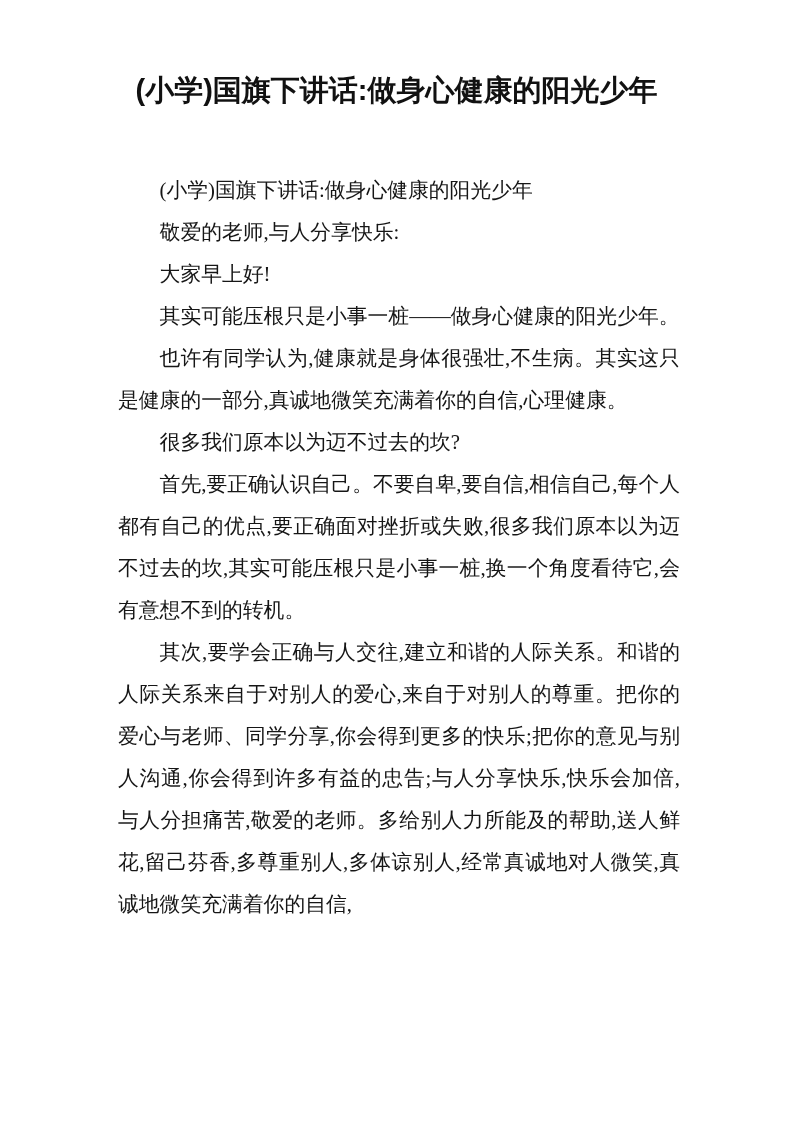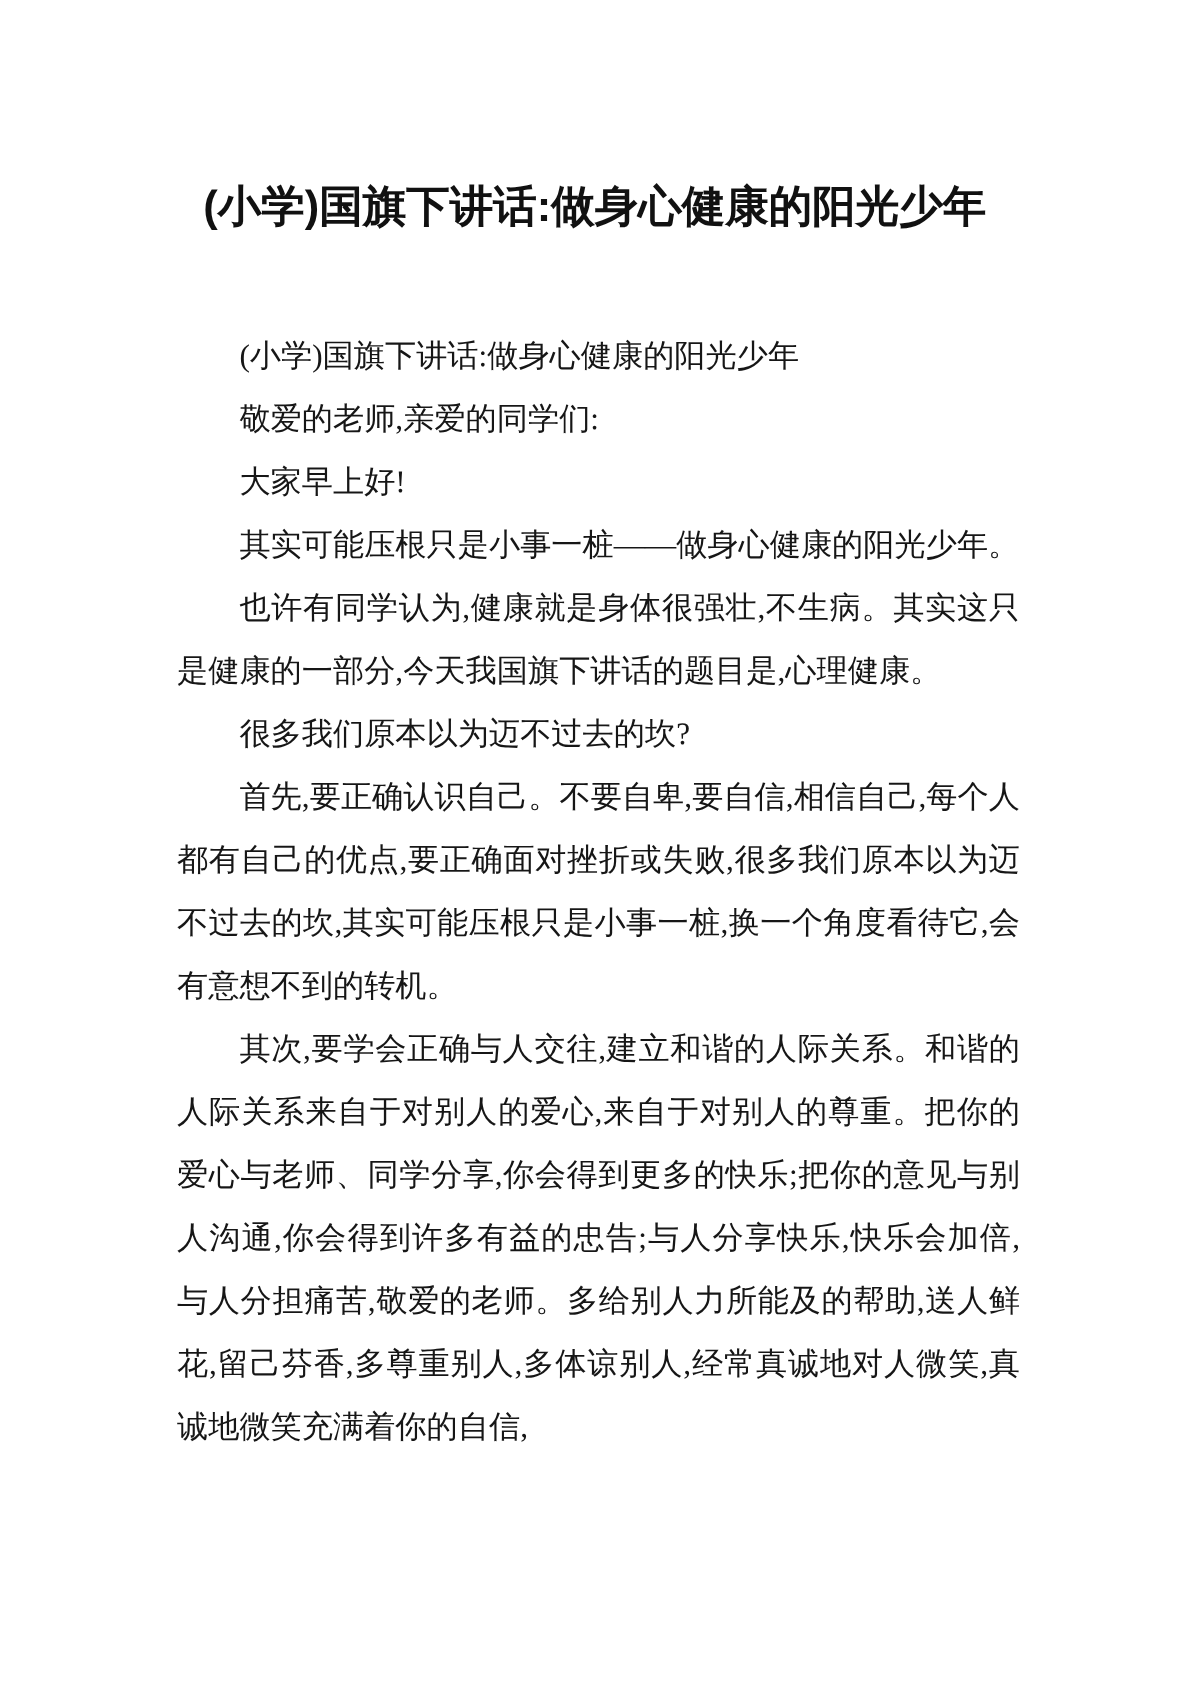--- a/index.html
+++ b/index.html
@@ -7,21 +7,21 @@
     padding: 0;
     background: #ffffff;
   }
   .page {
     position: relative;
     width: 793px;
     height: 1122px;
     background: #ffffff;
     overflow: hidden;
     box-sizing: border-box;
-    padding-top: 116px;
+    padding-top: 68px;
   }
   .doc-title {
     width: 568px;
     margin: 0 auto;
     font-family: "Liberation Sans", sans-serif;
     font-weight: 700;
     font-size: 29px;
     line-height: 45px;
     text-align: center;
     color: #111111;
@@ -43,21 +43,21 @@
   }
 </style>
 </head>
 <body>
 
 <div class="page">
   <h1 class="doc-title">(小学)国旗下讲话:做身心健康的阳光少年</h1>
 
   <div class="doc-body">
     <p>(小学)国旗下讲话:做身心健康的阳光少年</p>
-    <p>敬爱的老师,亲爱的同学们:</p>
+    <p>敬爱的老师,与人分享快乐:</p>
     <p>大家早上好!</p>
     <p>其实可能压根只是小事一桩——做身心健康的阳光少年。</p>
-    <p>也许有同学认为,健康就是身体很强壮,不生病。其实这只是健康的一部分,今天我国旗下讲话的题目是,心理健康。</p>
+    <p>也许有同学认为,健康就是身体很强壮,不生病。其实这只是健康的一部分,真诚地微笑充满着你的自信,心理健康。</p>
     <p>很多我们原本以为迈不过去的坎?</p>
     <p>首先,要正确认识自己。不要自卑,要自信,相信自己,每个人都有自己的优点,要正确面对挫折或失败,很多我们原本以为迈不过去的坎,其实可能压根只是小事一桩,换一个角度看待它,会有意想不到的转机。</p>
     <p>其次,要学会正确与人交往,建立和谐的人际关系。和谐的人际关系来自于对别人的爱心,来自于对别人的尊重。把你的爱心与老师、同学分享,你会得到更多的快乐;把你的意见与别人沟通,你会得到许多有益的忠告;与人分享快乐,快乐会加倍,与人分担痛苦,敬爱的老师。多给别人力所能及的帮助,送人鲜花,留己芬香,多尊重别人,多体谅别人,经常真诚地对人微笑,真诚地微笑充满着你的自信,</p>
   </div>
 </div>
 
 </body></html>

